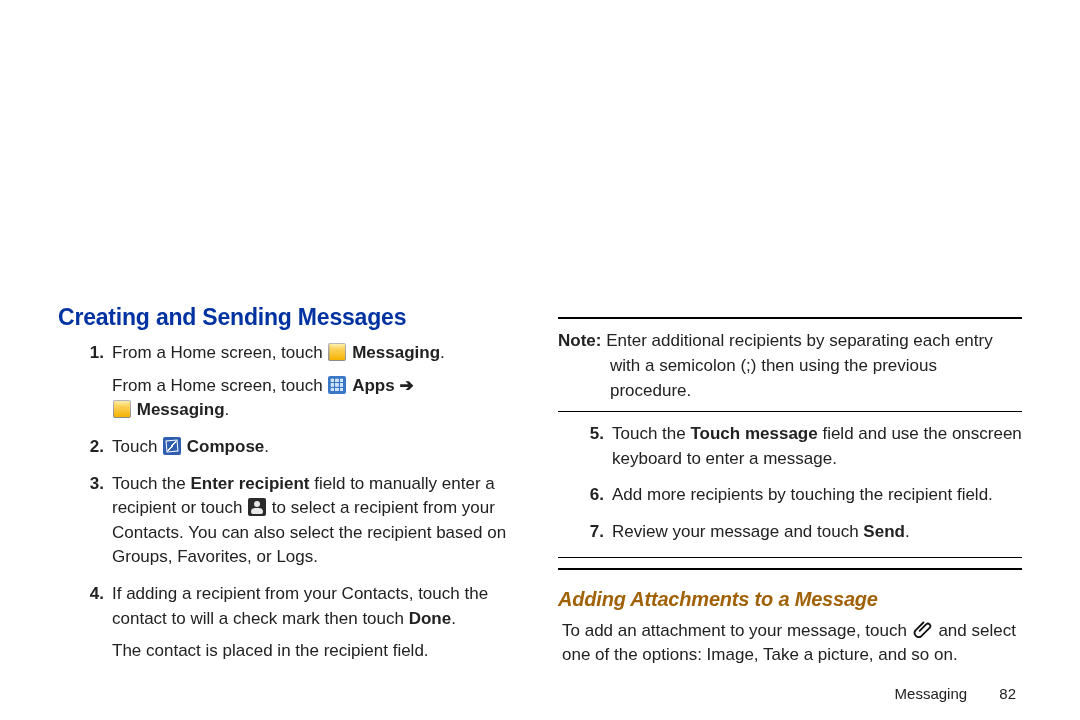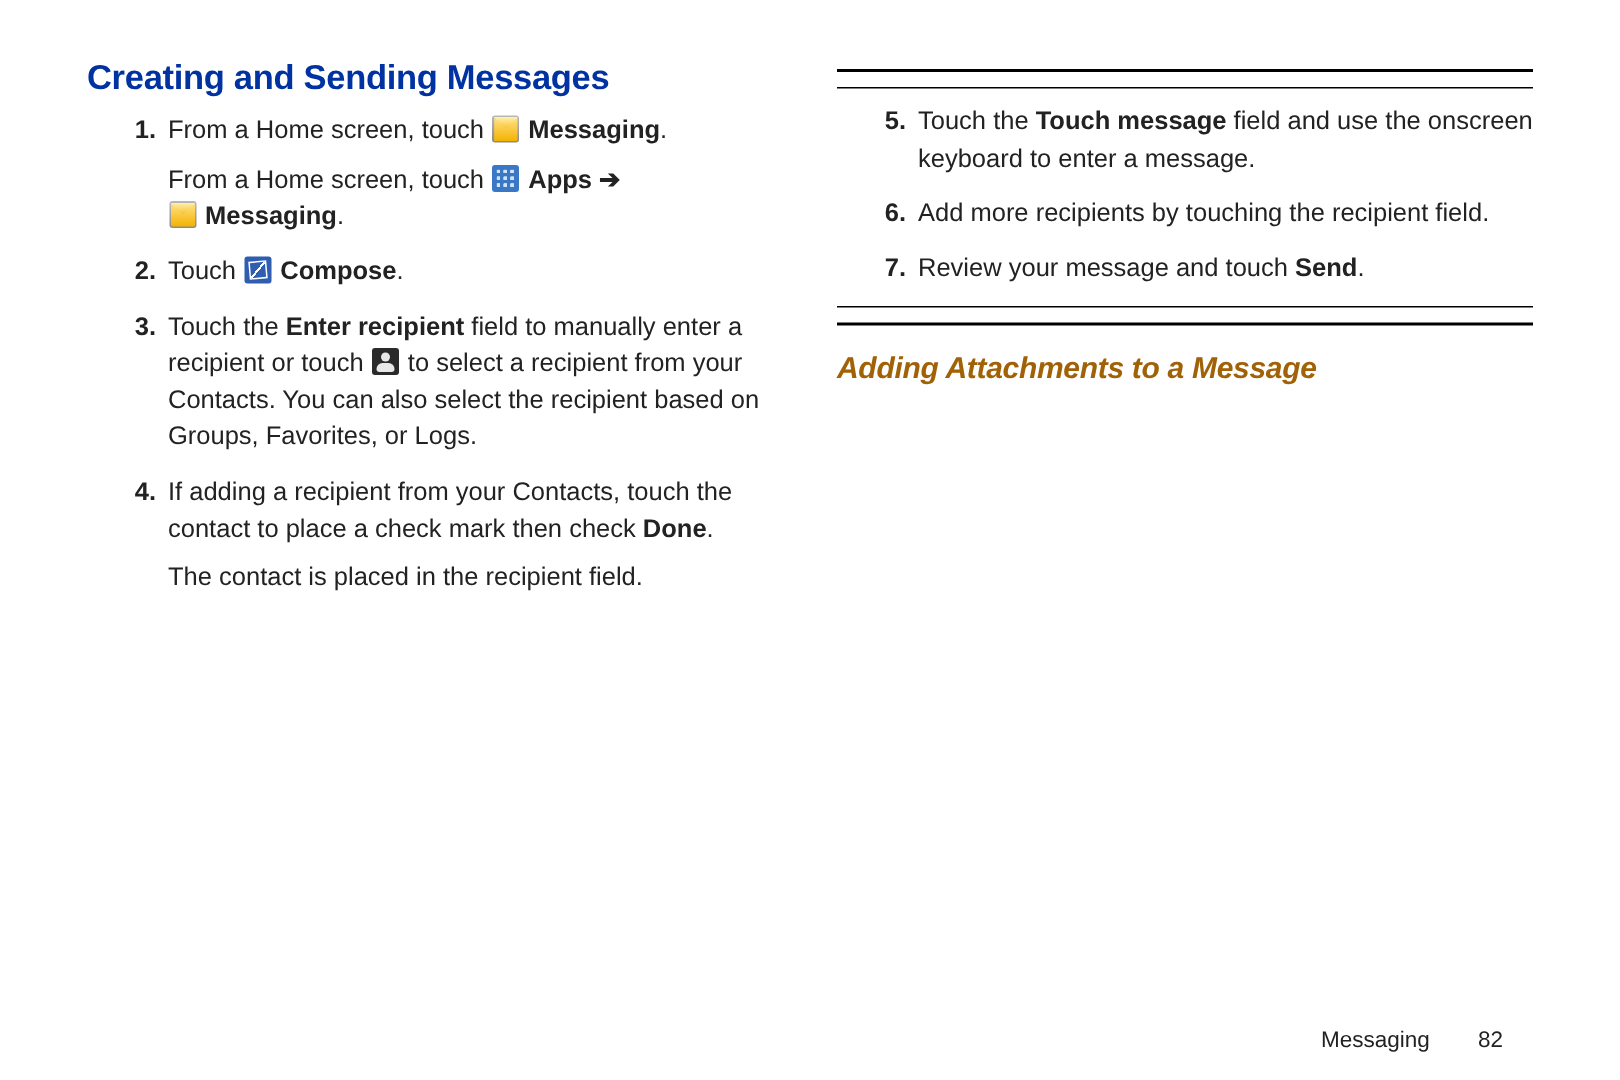--- a/index.html
+++ b/index.html
@@ -9,23 +9,24 @@
     width: 1080px;
     height: 720px;
     background: #ffffff;
     font-family: Arial, Helvetica, sans-serif;
     color: #222;
   }
   .page {
     position: relative;
     width: 1080px;
     height: 720px;
-    padding: 38px 58px 15px 58px;
+    padding: 38px 58px 44px 58px;
     display: flex;
     gap: 36px;
+    align-items: flex-end;
   }
   .col {
     flex: 1 1 0;
     min-width: 0;
   }
   h1.section {
     font-family: Arial, Helvetica, sans-serif;
     font-weight: 900;
     font-size: 23px;
     color: #0033a1;
@@ -161,21 +162,21 @@
     text-indent: -52px;
   }
   .para {
     font-size: 17px;
     line-height: 1.45;
     margin: 0 0 8px 0;
     padding-left: 4px;
   }
   .footer {
     position: absolute;
-    right: 78px;
+    right: 64px;
     bottom: 18px;
     font-size: 15px;
     color: #222;
   }
   .footer .pg { display:inline-block; margin-left: 28px; }
   ol.steps.cont { counter-reset: step 4; }
 </style>
 </head>
 <body>
 
@@ -204,43 +205,51 @@
         <span>Touch</span>
         <span class="icon icon-compose"></span>
         <span class="bold">Compose</span>.
       </li>
 
       <li>
         <span>Touch the </span><span class="bold">Enter recipient</span><span> field to manually enter a recipient or touch </span><span class="icon icon-contact"></span><span> to select a recipient from your Contacts. You can also select the recipient based on Groups, Favorites, or Logs.</span>
       </li>
 
       <li>
-        <span>If adding a recipient from your Contacts, touch the contact to place a check mark then check </span><span class="bold">Done</span><span>.</span>
+        <span>If adding a recipient from your Contacts, touch the contact to will a check mark then touch </span><span class="bold">Done</span><span>.</span>
         <div class="substep">The contact is placed in the recipient field.</div>
       </li>
     </ol>
   </div>
 
   <div class="col">
     <hr class="hr-thick">
+    <p class="note">
+      <span class="bold">Note:</span><span> Enter additional recipients by separating each entry with a semicolon (;) then using the previous procedure.</span>
+    </p>
     <hr class="hr-thin">
 
     <ol class="steps cont">
       <li>
         <span>Touch the </span><span class="bold">Touch message</span><span> field and use the onscreen keyboard to enter a message.</span>
       </li>
       <li>Add more recipients by touching the recipient field.</li>
       <li>
         <span>Review your message and touch </span><span class="bold">Send</span><span>.</span>
       </li>
     </ol>
 
     <hr class="hr-thin">
     <hr class="hr-thick">
 
     <h2 class="subsection">Adding Attachments to a Message</h2>
+    <p class="para">
+      <span>To add an attachment to your message, touch </span><span class="icon icon-attach"><svg viewBox="0 0 24 24" width="20" height="20">
+            <path d="M8 13 L16 5 a3 3 0 0 1 4.2 4.2 L10 19.4 a5 5 0 0 1 -7 -7 L12.5 3" fill="none" stroke="#111" stroke-width="2.2" stroke-linecap="round" stroke-linejoin="round"></path>
+          </svg></span><span> and select one of the options: Image, Take a picture, and so on.</span>
+    </p>
   </div>
 
   <div class="footer">
     <span>Messaging</span>
     <span class="pg">82</span>
   </div>
 </div>
 
 </body></html>

